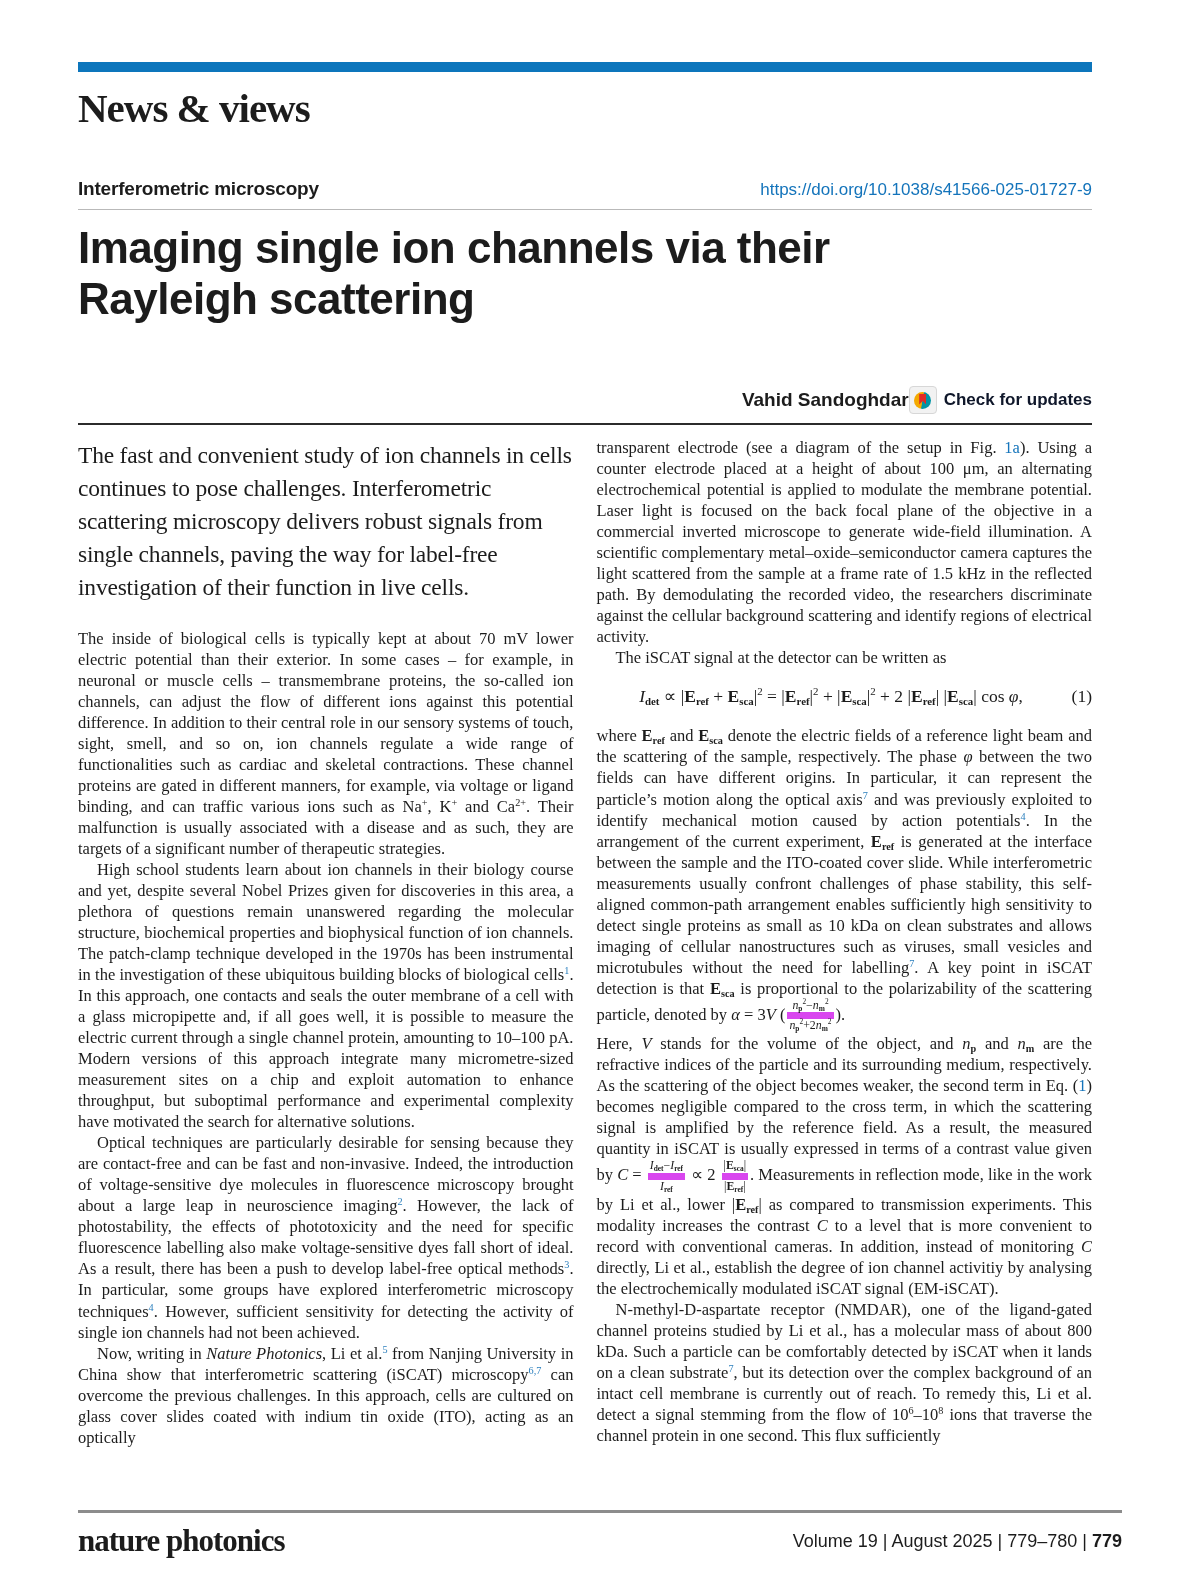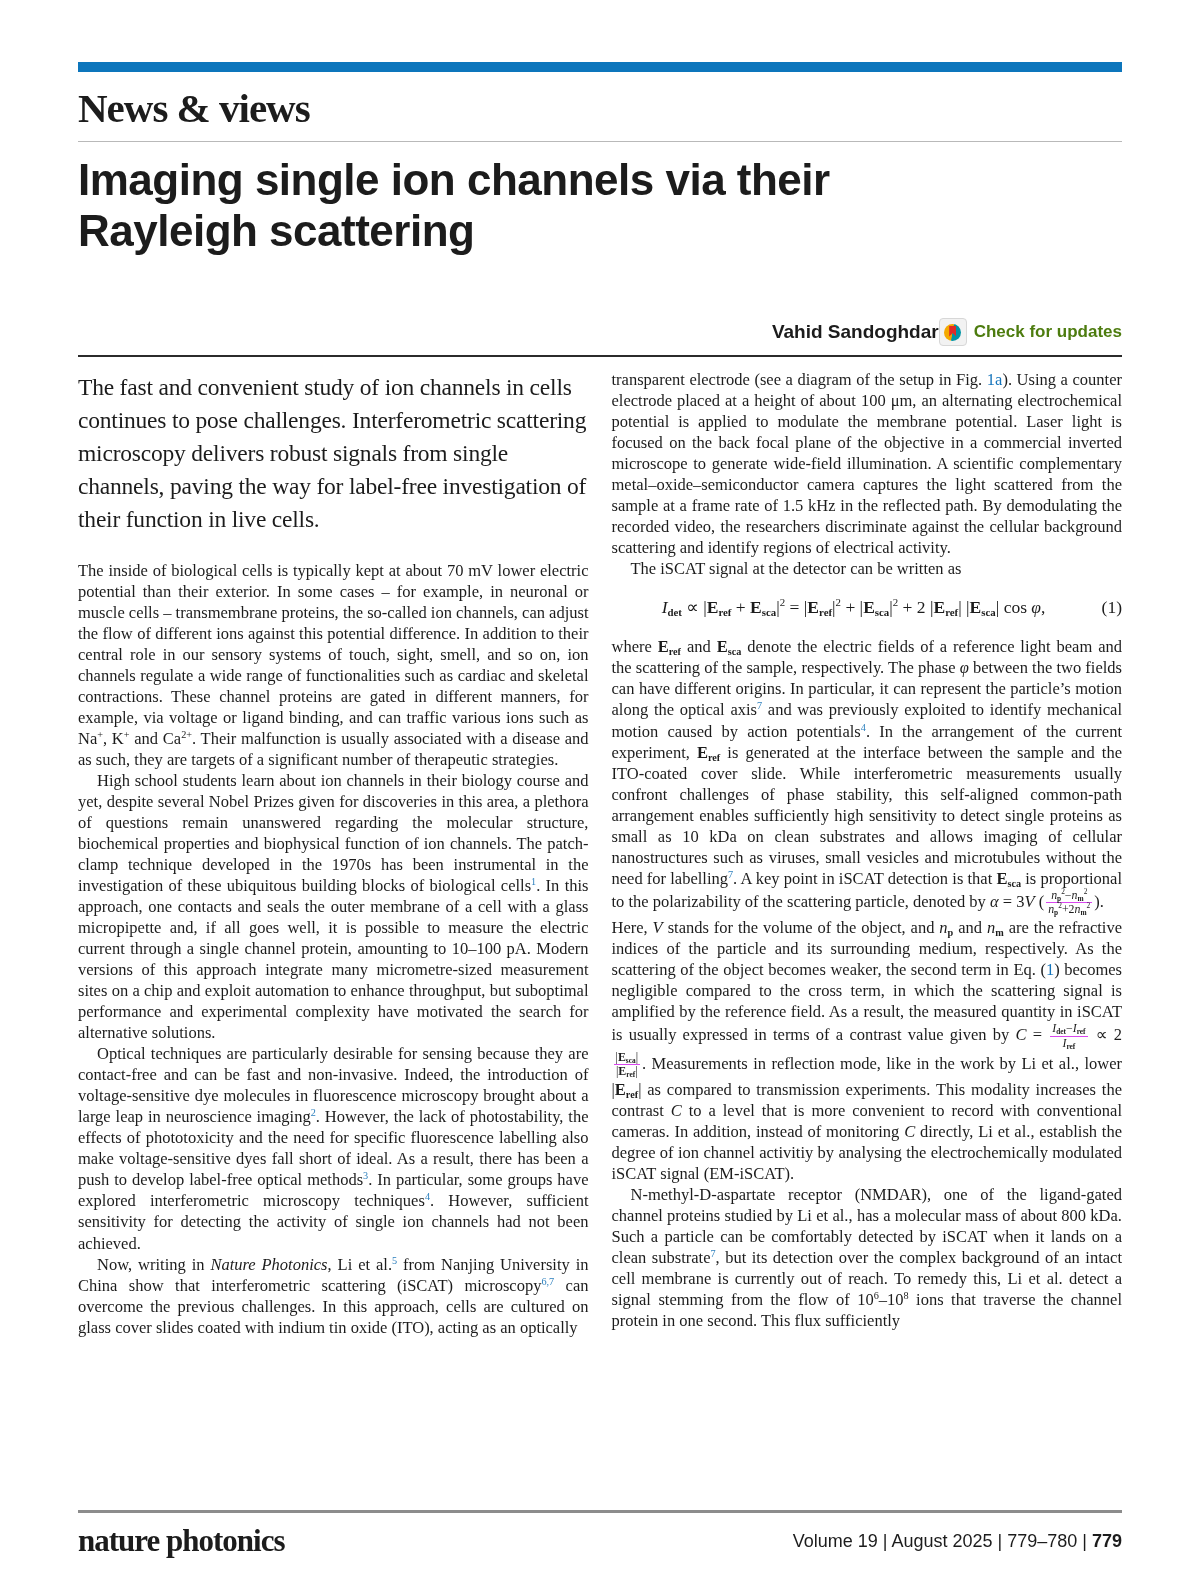--- a/index.html
+++ b/index.html
@@ -1,64 +1,68 @@
 <!DOCTYPE html>
 <html><head>
 <meta charset="utf-8">
 <style>
   html,body{margin:0;padding:0}
   body{width:1200px;height:1593px;position:relative;overflow:hidden;background:#ffffff;color:#1c1c1c;font-family:"Liberation Serif",serif}
-  .page{padding:62px 78px 0 78px}
+  .page{padding:62px 108px 0 78px}
   .topbar{height:10px;background:#0d76bc}
   .masthead{font-family:"Liberation Serif",serif;font-weight:bold;font-size:41px;letter-spacing:-1px;margin-top:12px}
   .meta-row{display:flex;justify-content:space-between;align-items:baseline;margin-top:46px;font-family:"Liberation Sans",sans-serif}
   .category{font-weight:bold;font-size:19px;letter-spacing:-0.2px}
   .doi{font-size:17px;color:#1474bb;text-decoration:none}
   .rule-light{border:none;border-top:1.5px solid #b9b9b9;margin:9px 0 0 0}
   .title{font-family:Liberation Sans, sans-serif;font-weight:bold;font-size:44px;line-height:1.16;letter-spacing:-0.5px;margin:12px 0 0 0}
   .title span{display:block}
   .author-row{display:flex;justify-content:flex-end;align-items:center;margin-top:62px;font-family:"Liberation Sans",sans-serif}
   .author{font-weight:bold;font-size:19px}
-  .check-badge{display:flex;align-items:center;gap:7px;font-size:17px;font-weight:600;color:#4d7c0f;cursor:pointer}
+  .check-badge{display:flex;align-items:center;gap:7px;font-size:17px;font-weight:600;color:#0f172a;cursor:pointer}
   .cm-box{width:26px;height:26px;border-radius:4px;background:#f2f2f2;border:1px solid #d7d7d7;display:flex;align-items:center;justify-content:center}
   .cm-circle{width:17px;height:17px;border-radius:50%;background:linear-gradient(100deg,#f4a900 48%,#0094a4 52%);position:relative}
   .cm-mark{position:absolute;left:5px;top:2px;width:7px;height:11px;background:#e02a26;clip-path:polygon(0 0,100% 0,100% 100%,50% 68%,0 100%)}
   .rule-dark{border:none;border-top:2px solid #2b2b2b;margin:9px 0 0 0}
   .columns{display:flex;gap:23px;margin-top:12px;height:1056px;overflow:hidden}
   .col{flex:1;min-width:0}
   .standfirst{font-size:23.5px;line-height:1.4;margin:2px 0 24px 0;letter-spacing:-0.2px}
   .body p{font-size:16.5px;line-height:1.275;text-align:justify;margin:0}
   .body p.indent{text-indent:19px}
   sup{font-size:0.62em;line-height:0}
   sub{font-size:0.62em;line-height:0;vertical-align:-0.3em;font-style:normal;font-weight:bold}
   sup.ref{color:#2b7fbd;cursor:pointer}
   .link{color:#1474bb;cursor:pointer}
   .i{font-style:italic}
   .b{font-weight:bold}
   .frac{display:inline-flex;flex-direction:column;vertical-align:middle;text-align:center;font-size:0.72em;line-height:1.15;margin:0 2px}
-  .frac .num{border-bottom:1px solid #d946ef;padding:0 2px}
+  .frac .num{border-bottom:7px solid #d946ef;padding:0 2px}
   .frac .den{padding:0 2px}
   .equation{display:flex;align-items:center;margin:18px 0 18px 0;font-size:17.5px}
   .eq-body{flex:1;text-align:center}
   .eq-num{margin-left:6px}
   .footer{position:absolute;left:78px;right:78px;top:1510px}
   .footer-rule{border:none;border-top:3px solid #8c8c8c;margin:0}
   .footer-row{display:flex;justify-content:space-between;align-items:center;margin-top:10px}
   .journal{font-family:"Liberation Serif",serif;font-weight:bold;font-size:31px;letter-spacing:-1px}
   .issue{font-family:"Liberation Sans",sans-serif;font-size:18px;color:#1c1c1c}
   .issue .pg{font-weight:bold}
 </style>
 </head>
 <body>
 
 <div class="page">
   <div class="topbar"></div>
 
   <div class="masthead">News &amp; views</div>
 
+  <div class="meta-row">
+    <div class="category">Interferometric microscopy</div>
+    <a class="doi">https://doi.org/10.1038/s41566-025-01727-9</a>
+  </div>
   <hr class="rule-light">
 
   <h1 class="title">
     <span>Imaging single ion channels via their</span>
     <span>Rayleigh scattering</span>
   </h1>
 
   <div class="author-row">
     <div class="author">Vahid Sandoghdar</div>
     <div class="check-badge">

